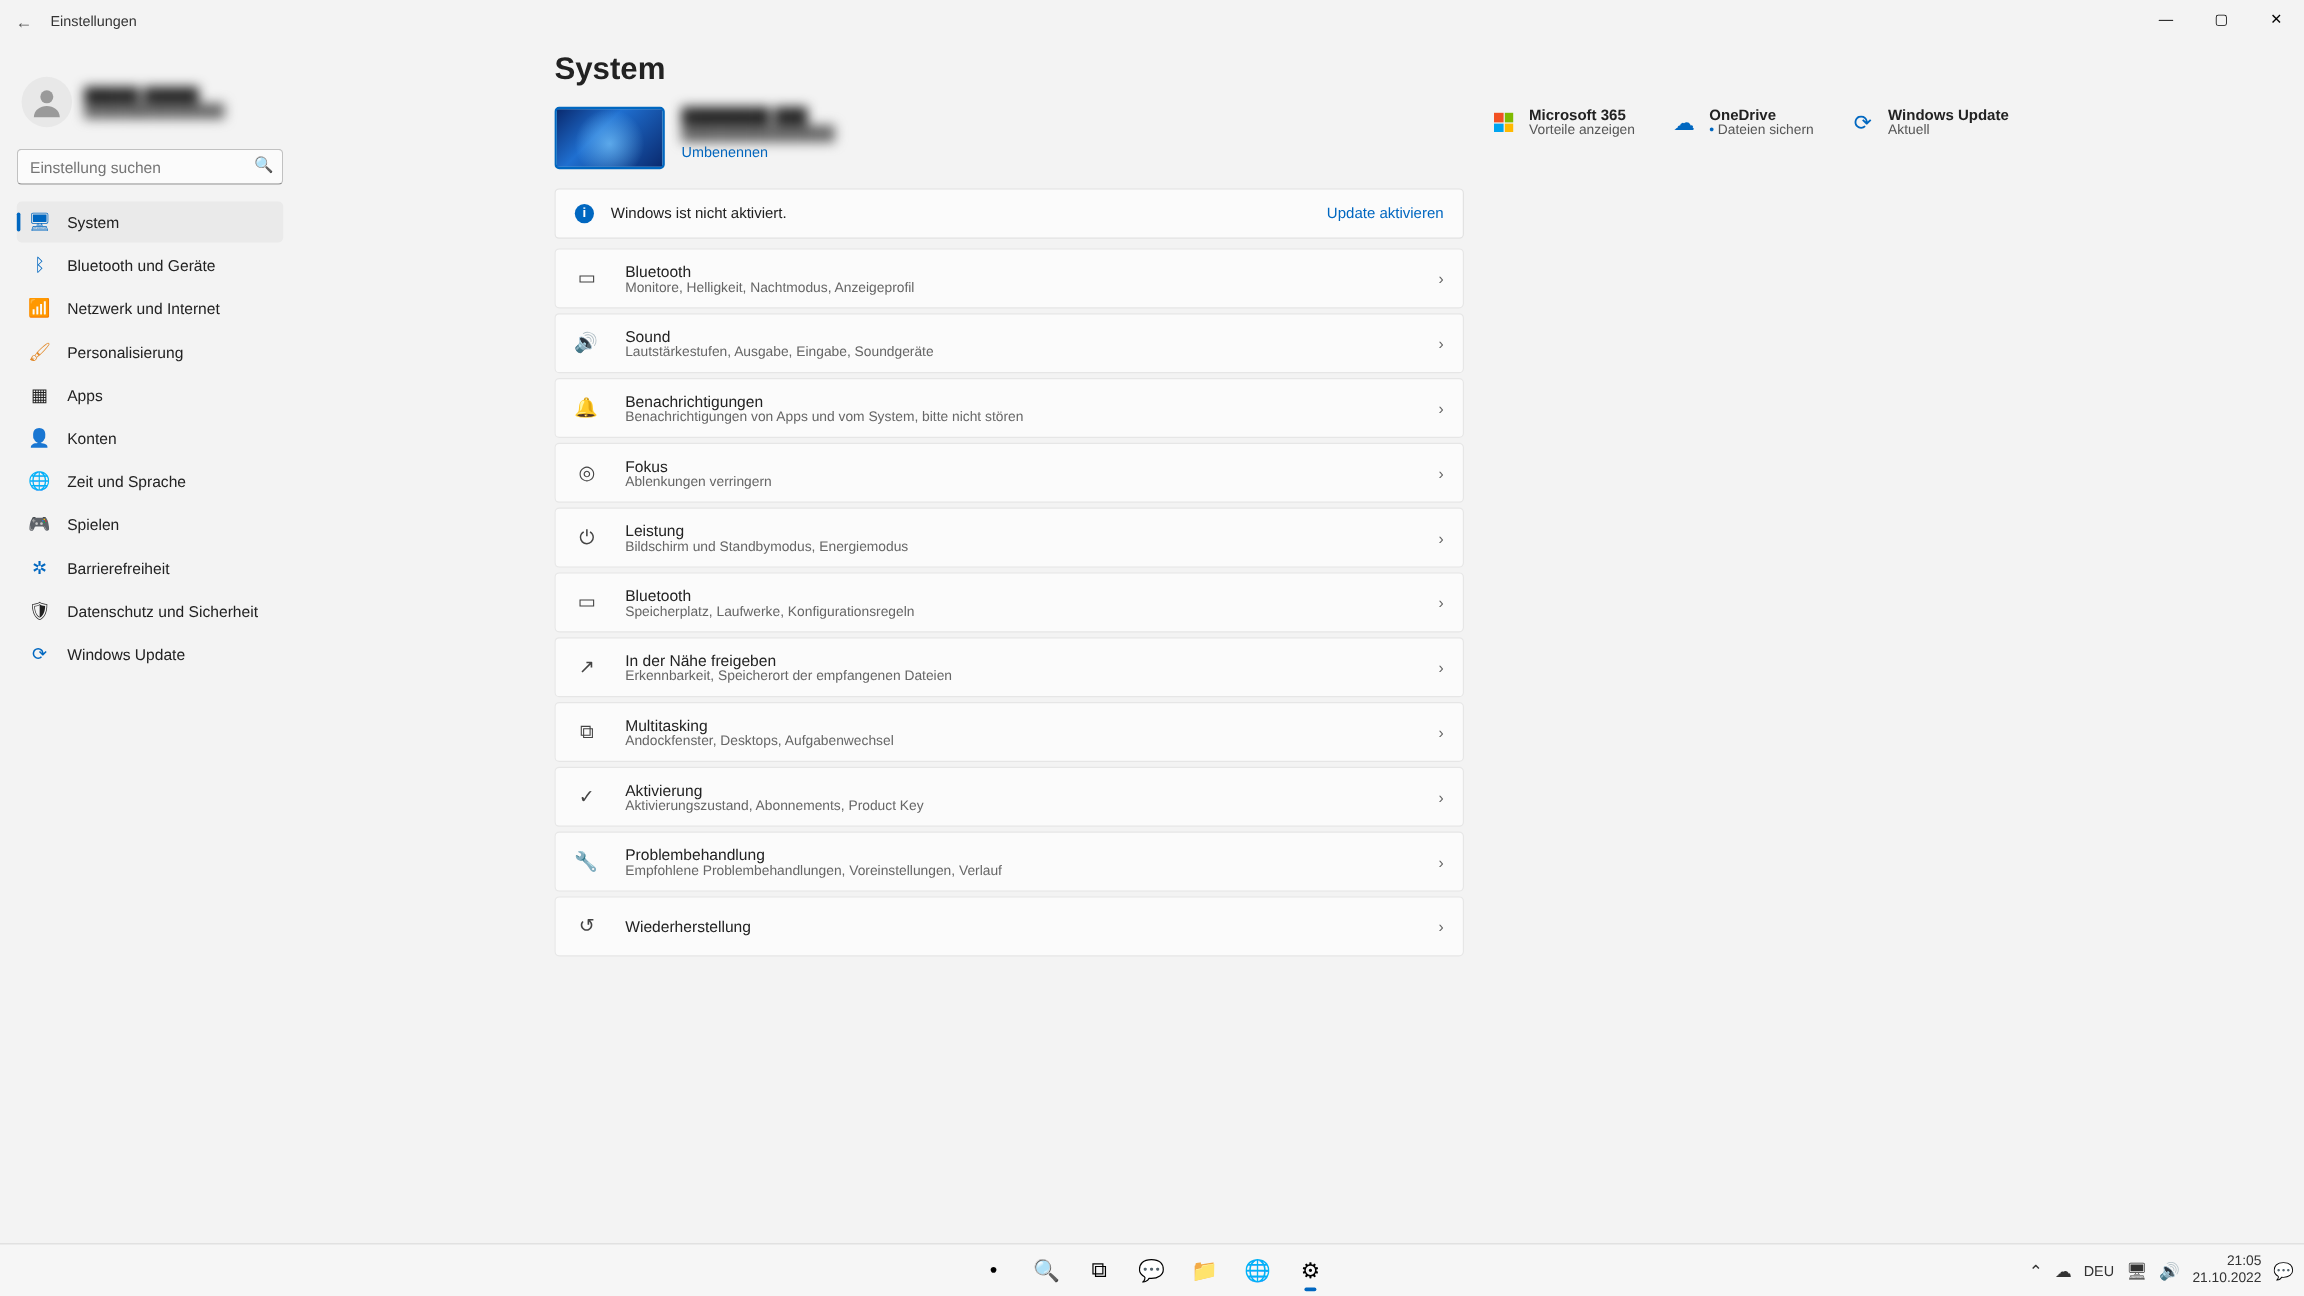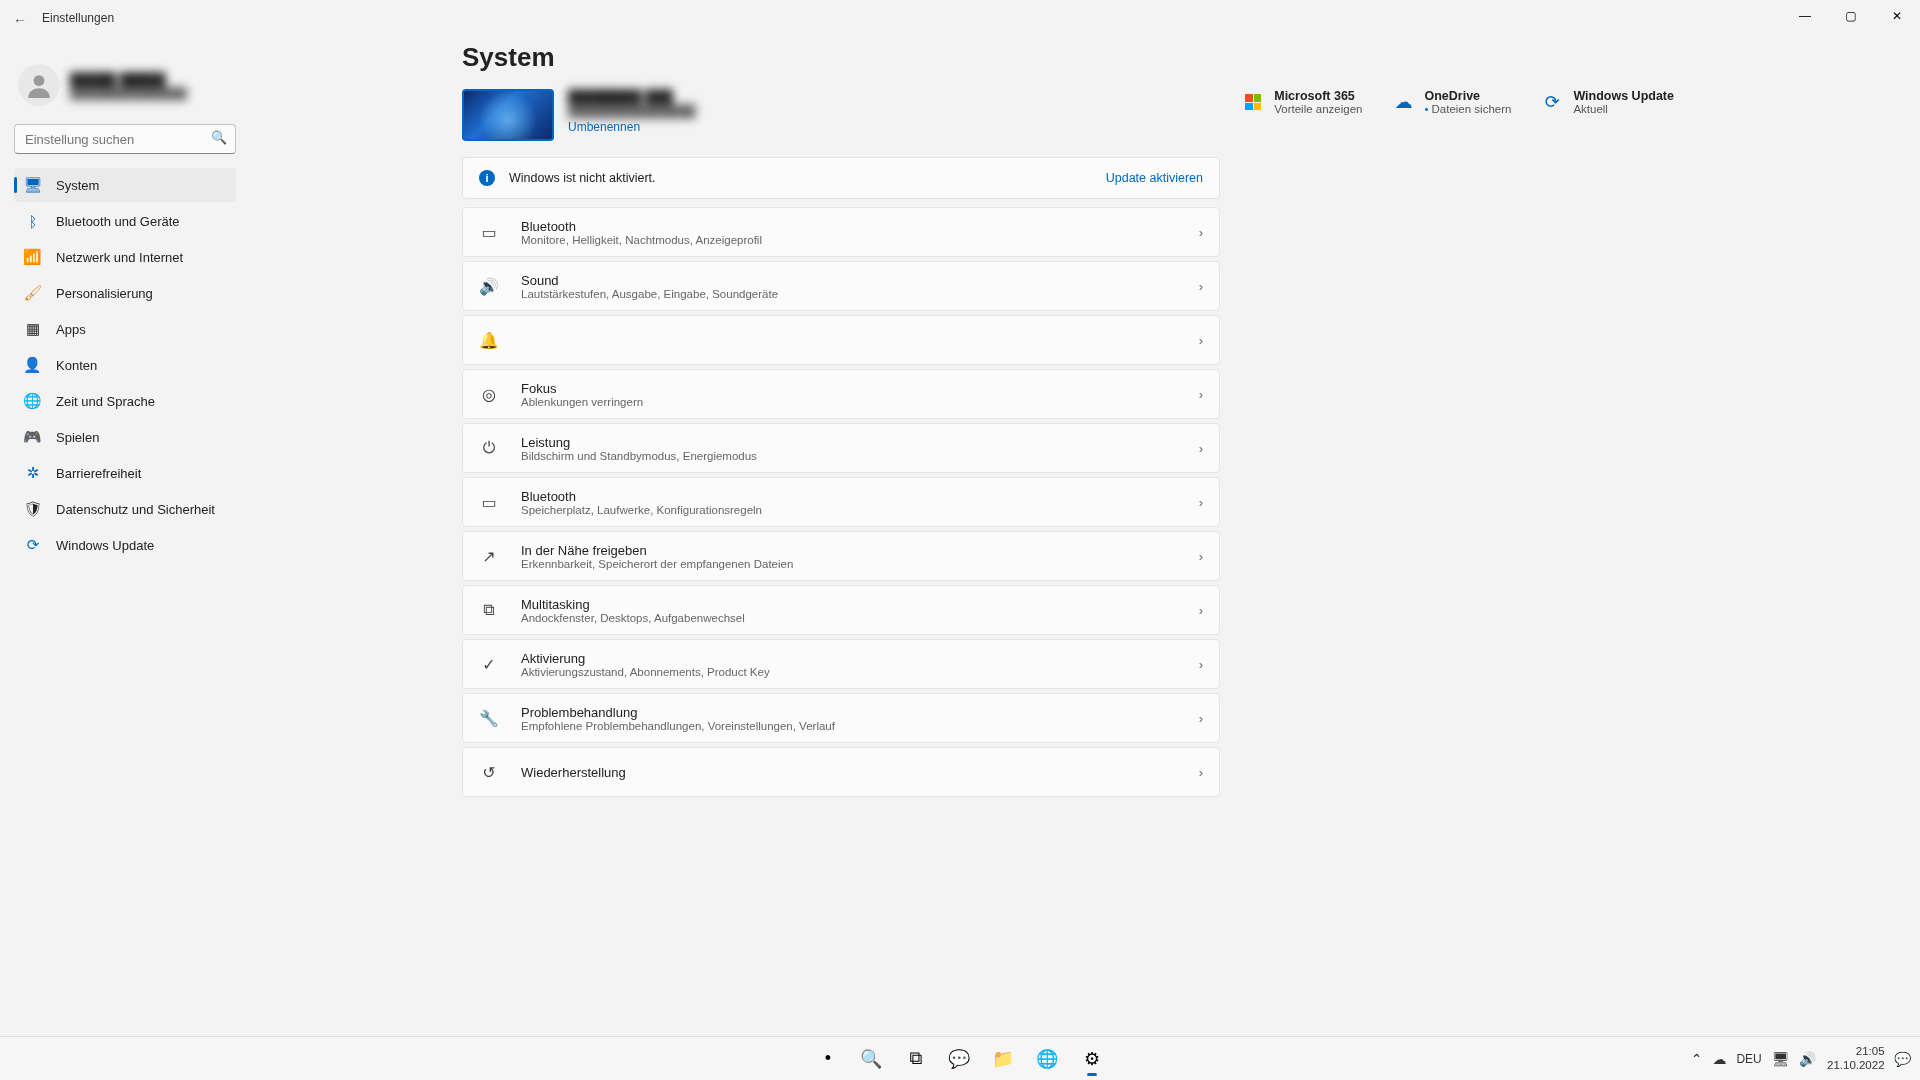--- a/index.html
+++ b/index.html
@@ -217,20 +217,24 @@
         <div class="card">
           <div class="ci">🔊</div>
           <div>
             <div class="ct">Sound</div>
             <div class="cs">Lautstärkestufen, Ausgabe, Eingabe, Soundgeräte</div>
           </div>
           <div class="chv">›</div>
         </div>
         <div class="card">
           <div class="ci">🔔</div>
+          <div>
+            <div class="ct">Benachrichtigungen</div>
+            <div class="cs">Benachrichtigungen von Apps und vom System, bitte nicht stören</div>
+          </div>
           <div class="chv">›</div>
         </div>
         <div class="card">
           <div class="ci">◎</div>
           <div>
             <div class="ct">Fokus</div>
             <div class="cs">Ablenkungen verringern</div>
           </div>
           <div class="chv">›</div>
         </div>

